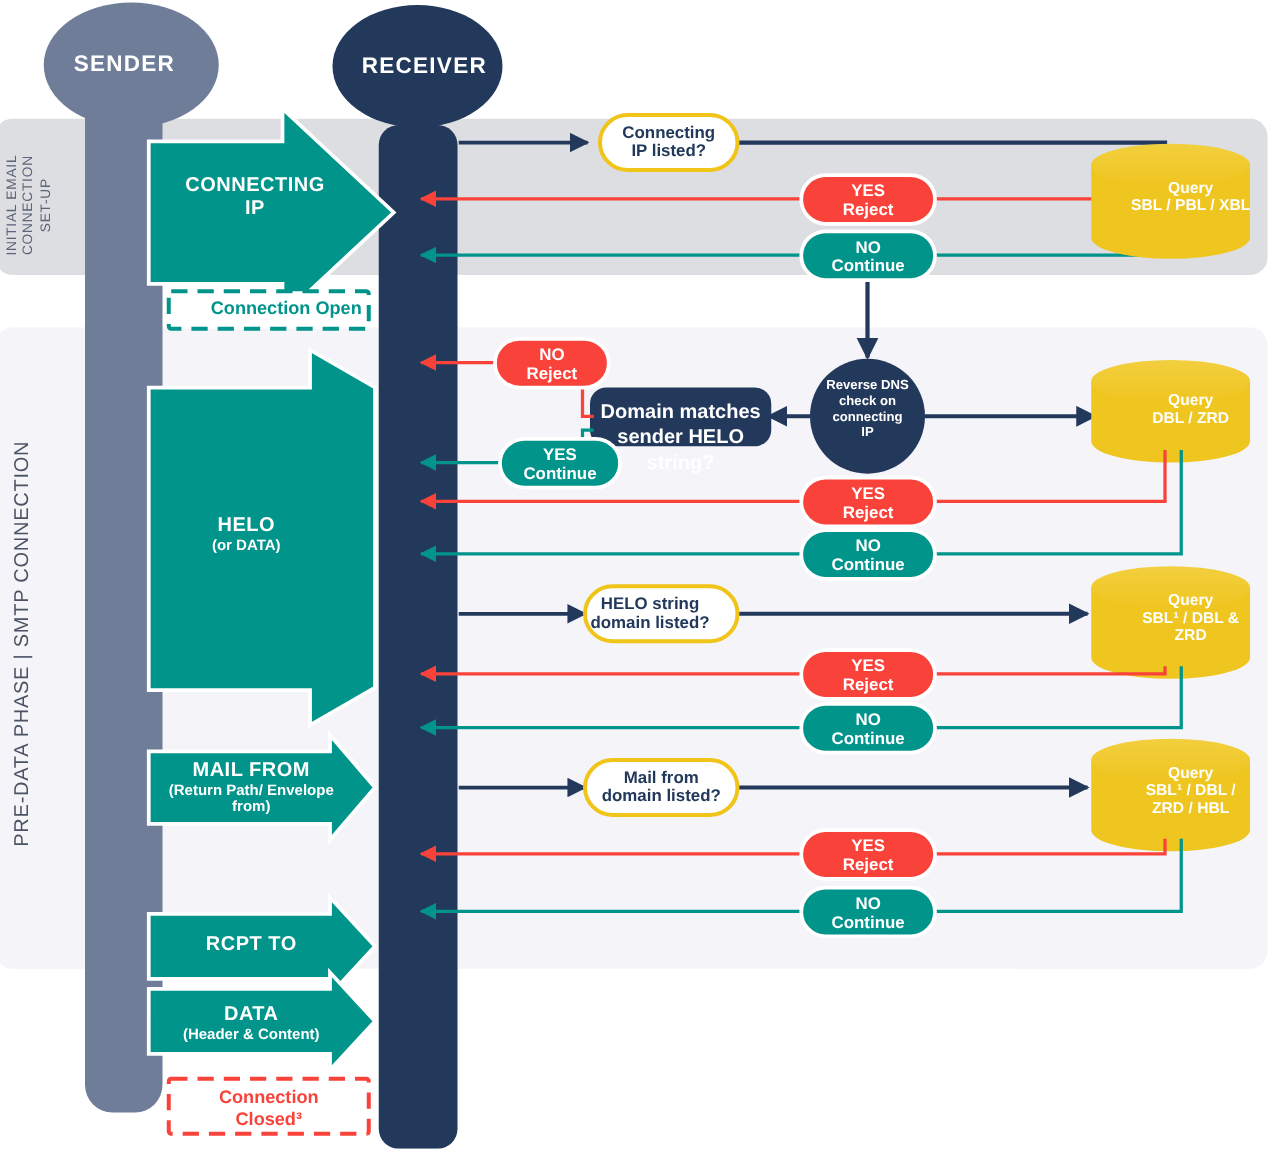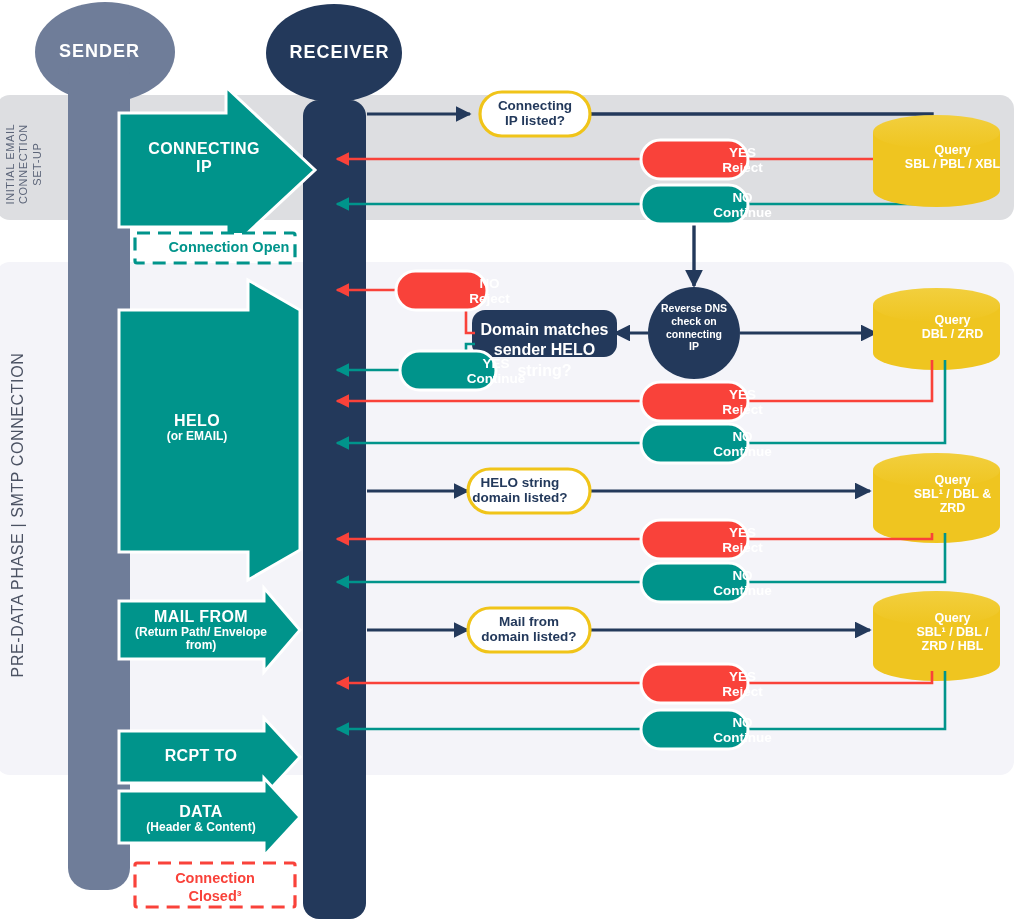--- a/index.html
+++ b/index.html
@@ -9,21 +9,21 @@
   svg#diagram{position:absolute;left:0;top:0;}
 
   .lbl{position:absolute;color:#fff;text-align:center;line-height:1.12;
        pointer-events:none;}
   .lbl.dark{color:#23395b;}
   .lbl.red{color:#f9423a;}
   .lbl.teal{color:#00948b;}
 
   .b700{font-weight:700;}
 
-  .pill-text{font-size:13.5px;font-weight:700;padding-left:48px;}
+  .pill-text{font-size:13.5px;font-weight:700;}
   .q-text{font-size:12.5px;font-weight:700;margin-left:16px;}
   .oval-text{font-size:13.5px;font-weight:700;}
   .arrow-title{font-size:16px;font-weight:700;letter-spacing:.4px;}
   .arrow-sub{font-size:12px;font-weight:700;}
 
   .vert{position:absolute;transform-origin:center center;white-space:nowrap;}
 </style>
 </head>
 <body>
 
@@ -215,21 +215,21 @@
     <span>PRE-DATA PHASE | SMTP CONNECTION</span>
   </div>
 
   <div class="lbl" style="left:124px;top:140px;width:160px;">
     <div class="arrow-title">CONNECTING</div>
     <div class="arrow-title">IP</div>
   </div>
 
   <div class="lbl" style="left:122px;top:412px;width:150px;">
     <div class="arrow-title">HELO</div>
-    <div class="arrow-sub">(or EMAIL)</div>
+    <div class="arrow-sub">(or DATA)</div>
   </div>
 
   <div class="lbl" style="left:122px;top:608px;width:158px;">
     <div class="arrow-title">MAIL FROM</div>
     <div class="arrow-sub">(Return Path/ Envelope</div>
     <div class="arrow-sub">from)</div>
   </div>
 
   <div class="lbl" style="left:122px;top:747px;width:158px;">
     <div class="arrow-title">RCPT TO</div>

